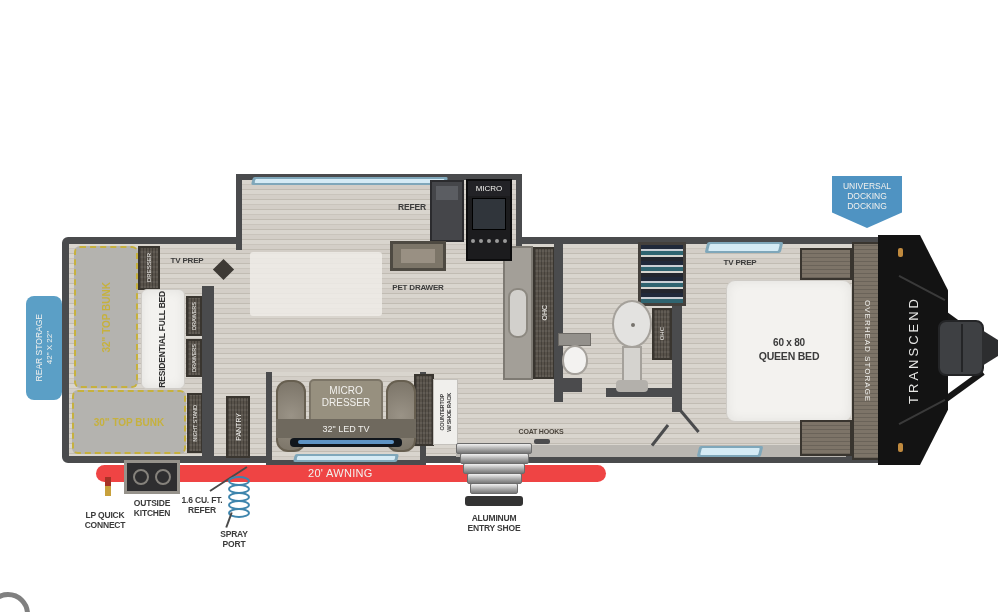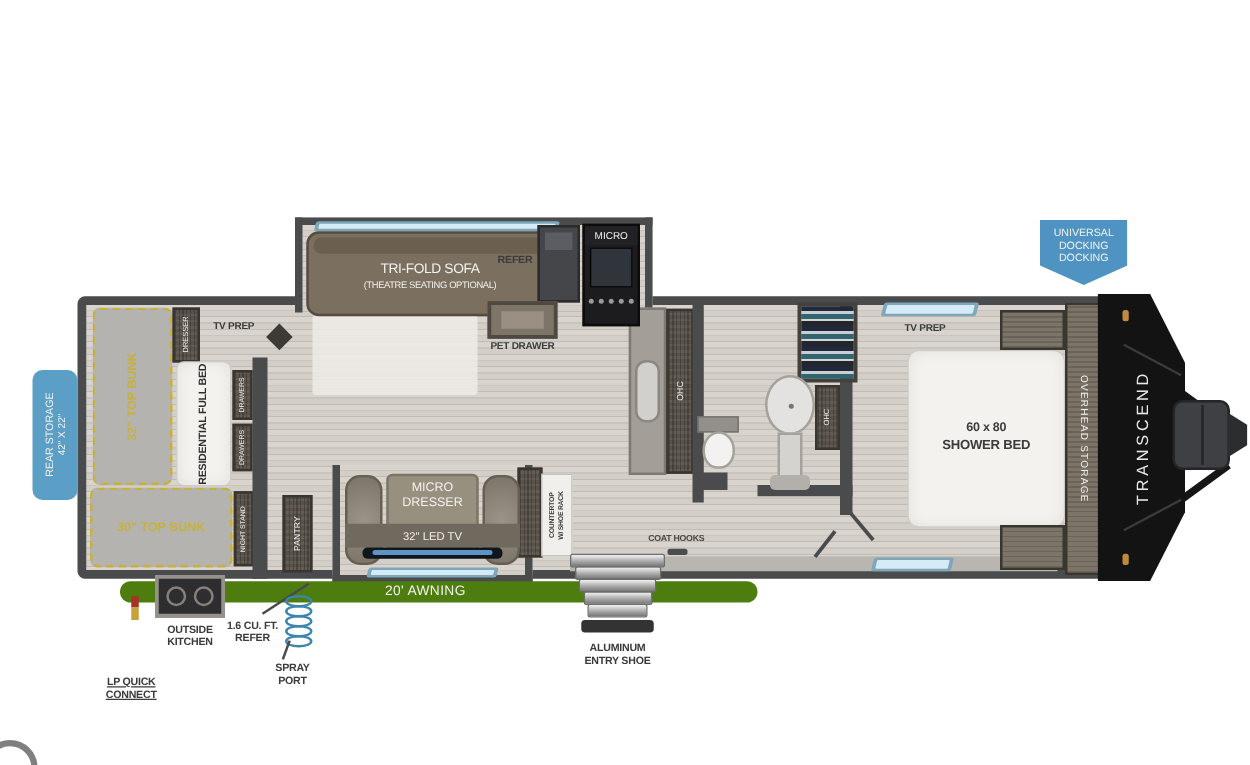--- a/index.html
+++ b/index.html
@@ -29,45 +29,40 @@
 
 <div id="canvas">
 
 
   <div class="abs floor" style="left:62px;top:237px;width:822px;height:226px;border:7px solid #4a4b4d;border-radius:6px;box-sizing:border-box;z-index:1;"></div>
 
   <div class="abs floor" style="left:236px;top:174px;width:286px;height:76px;border:6px solid #4a4b4d;border-bottom:none;box-sizing:border-box;z-index:2;"></div>
   <div class="abs win" style="left:252px;top:177px;width:195px;height:8px;z-index:3;">
       <i></i>
     </div>
-  <div class="abs" style="left:245px;top:185px;width:198px;height:68px;background:#7b6f5f;border:2px solid #564c3e;border-radius:10px;box-sizing:border-box;z-index:3;">
-    <div class="abs" style="left:4px;top:3px;right:4px;height:13px;background:#6b604f;border-radius:6px;"></div>
-    <div class="abs wlbl" style="left:0;top:22px;width:100%;text-align:center;font-size:11px;letter-spacing:-0.3px;">TRI-FOLD SOFA</div>
-    <div class="abs wlbl" style="left:0;top:36px;width:100%;text-align:center;font-size:7.5px;letter-spacing:-0.3px;">(THEATRE SEATING OPTIONAL)</div>
-  </div>
   <div class="abs" style="left:250px;top:252px;width:132px;height:64px;background:rgba(238,236,231,.85);border-radius:3px;z-index:2;"></div>
   <div class="abs" style="left:430px;top:180px;width:34px;height:62px;background:#45464a;border:2px solid #2b2b2e;box-sizing:border-box;z-index:3;">
     <div class="abs" style="left:4px;top:4px;right:4px;height:14px;background:#5b5d62;"></div>
   </div>
   <div class="abs lbl" style="left:392px;top:203px;width:40px;font-size:8.5px;z-index:3;">REFER</div>
   <div class="abs" style="left:466px;top:179px;width:46px;height:82px;background:#1c1c1e;border:2px solid #0c0c0d;box-sizing:border-box;z-index:3;">
     <div class="wlbl ctr" style="height:15px;font-size:8px;background:#222226;">MICRO</div>
     <div style="margin:2px 4px;height:30px;background:#30353b;border:1px solid #000;"></div>
     <div class="ctr" style="gap:4px;height:18px;">
       <span style="width:4px;height:4px;border-radius:50%;background:#9a9a9a;"></span>
       <span style="width:4px;height:4px;border-radius:50%;background:#9a9a9a;"></span>
       <span style="width:4px;height:4px;border-radius:50%;background:#9a9a9a;"></span>
       <span style="width:4px;height:4px;border-radius:50%;background:#9a9a9a;"></span>
       <span style="width:4px;height:4px;border-radius:50%;background:#9a9a9a;"></span>
     </div>
   </div>
   <div class="abs" style="left:390px;top:241px;width:56px;height:30px;background:#7c7568;border:3px solid #4e4a42;box-sizing:border-box;z-index:3;">
     <div class="abs" style="left:8px;top:5px;right:8px;bottom:5px;background:#999083;"></div>
   </div>
-  <div class="abs lbl" style="left:384px;top:273px;width:68px;font-size:8px;z-index:3;">PET DRAWER</div>
+  <div class="abs lbl" style="left:384px;top:284px;width:68px;font-size:8px;z-index:3;">PET DRAWER</div>
 
   <div class="abs bunk ctr" style="left:74px;top:246px;width:64px;height:142px;z-index:2;">
     <span class="vup ylbl" style="font-size:10px;">32" TOP BUNK</span>
   </div>
   <div class="abs wood ctr" style="left:138px;top:246px;width:22px;height:44px;z-index:2;">
     <span class="vup wlbl" style="font-size:6px;">DRESSER</span>
   </div>
   <div class="abs lbl" style="left:164px;top:257px;width:46px;font-size:8px;z-index:2;">TV PREP</div>
   <div class="abs" style="left:216px;top:262px;width:15px;height:15px;background:#3e3a35;transform:rotate(45deg);z-index:2;"></div>
   <div class="abs whitebox ctr" style="left:141px;top:289px;width:44px;height:100px;z-index:2;">
@@ -133,21 +128,21 @@
     <span class="vup wlbl" style="font-size:6px;">OHC</span>
   </div>
   <div class="abs wall" style="left:678px;top:406px;width:32px;height:3px;transform:rotate(50deg);transform-origin:left center;z-index:2;"></div>
 
   <div class="abs lbl" style="left:716px;top:259px;width:48px;font-size:8px;z-index:2;">TV PREP</div>
   <div class="abs win" style="left:706px;top:242px;width:76px;height:11px;z-index:3;">
       <i></i>
     </div>
   <div class="abs whitebox" style="left:726px;top:280px;width:126px;height:142px;border-radius:9px;z-index:2;">
     <div class="abs lbl" style="left:0;top:56px;width:100%;font-size:10px;">60 x 80</div>
-    <div class="abs lbl" style="left:0;top:70px;width:100%;font-size:10.5px;">SHOWER BED</div>
+    <div class="abs lbl" style="left:0;top:70px;width:100%;font-size:10.5px;">QUEEN BED</div>
   </div>
   <div class="abs wood2" style="left:800px;top:248px;width:52px;height:32px;z-index:3;"></div>
   <div class="abs wood2" style="left:800px;top:420px;width:52px;height:36px;z-index:3;"></div>
   <div class="abs win" style="left:698px;top:446px;width:64px;height:11px;z-index:3;">
       <i></i>
     </div>
 
   <div class="abs" style="left:456px;top:445px;width:390px;height:12px;background:#b9b6b1;z-index:2;"></div>
   <div class="abs wall" style="left:652px;top:444px;width:26px;height:3px;transform:rotate(-52deg);transform-origin:left center;z-index:3;"></div>
   <div class="abs lbl" style="left:508px;top:428px;width:66px;font-size:7px;color:#4c463e;z-index:3;">COAT HOOKS</div>
@@ -173,36 +168,36 @@
   <div class="abs" style="left:832px;top:176px;width:70px;height:52px;background:#4f93c2;clip-path:polygon(0 0,100% 0,100% 70%,50% 100%,0 70%);z-index:5;padding-top:5px;box-sizing:border-box;">
     <div class="wlbl" style="text-align:center;font-size:8.5px;line-height:1.2;">UNIVERSAL</div>
     <div class="wlbl" style="text-align:center;font-size:8.5px;line-height:1.2;">DOCKING</div>
     <div class="wlbl" style="text-align:center;font-size:8.5px;line-height:1.2;">DOCKING</div>
   </div>
   <div class="abs ctr" style="left:26px;top:296px;width:36px;height:104px;background:#5b9fc6;border-radius:8px;z-index:5;gap:1px;">
     <span class="vup wlbl" style="font-size:8.5px;">REAR STORAGE</span>
     <span class="vup wlbl" style="font-size:8px;">42" X 22"</span>
   </div>
 
-  <div class="abs" style="left:96px;top:465px;width:510px;height:17px;background:#4d7c0f;border-radius:9px;z-index:4;">
+  <div class="abs" style="left:96px;top:465px;width:510px;height:17px;background:#ef4444;border-radius:9px;z-index:4;">
     <span class="abs wlbl" style="left:212px;top:2px;font-size:11px;letter-spacing:0.3px;">20' AWNING</span>
   </div>
   <div class="abs ctr" style="left:124px;top:460px;width:56px;height:34px;background:#2e2e30;border:3px solid #96928b;box-sizing:border-box;z-index:5;gap:6px;">
     <span style="width:12px;height:12px;border-radius:50%;border:2px solid #85827c;display:block;"></span>
     <span style="width:12px;height:12px;border-radius:50%;border:2px solid #85827c;display:block;"></span>
   </div>
   <div class="abs lbl" style="left:118px;top:499px;width:68px;font-size:8.5px;z-index:5;">
     <div>OUTSIDE</div>
     <div>KITCHEN</div>
   </div>
   <div class="abs" style="left:105px;top:477px;width:6px;height:19px;z-index:5;">
     <div style="height:9px;background:#a63226;"></div>
     <div style="height:10px;background:#c8a13c;"></div>
   </div>
-  <div class="abs lbl" style="left:66px;top:541px;width:78px;font-size:8.5px;z-index:5;text-decoration:underline;">
+  <div class="abs lbl" style="left:66px;top:511px;width:78px;font-size:8.5px;z-index:5;">
     <div>LP QUICK</div>
     <div>CONNECT</div>
   </div>
   <div class="abs ptr" style="left:210px;top:490px;width:44px;height:2px;transform:rotate(-33deg);transform-origin:left center;z-index:5;"></div>
   <div class="abs lbl" style="left:164px;top:496px;width:76px;font-size:8.5px;z-index:5;text-align:center;">
     <div>1.6 CU. FT.</div>
     <div>REFER</div>
   </div>
   <div class="abs" style="left:228px;top:478px;z-index:5;">
     <div style="width:18px;height:6px;border:2px solid #3e85ad;border-radius:50%;margin-top:-2px;"></div>

